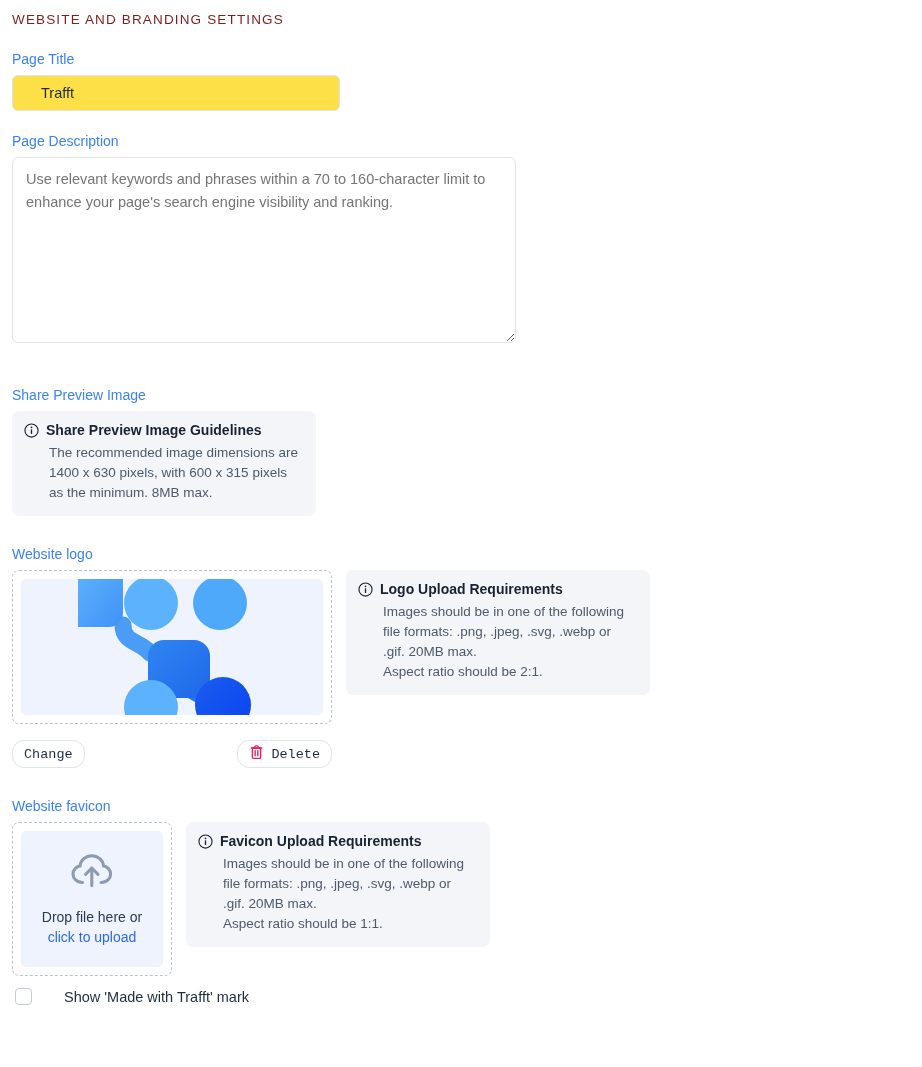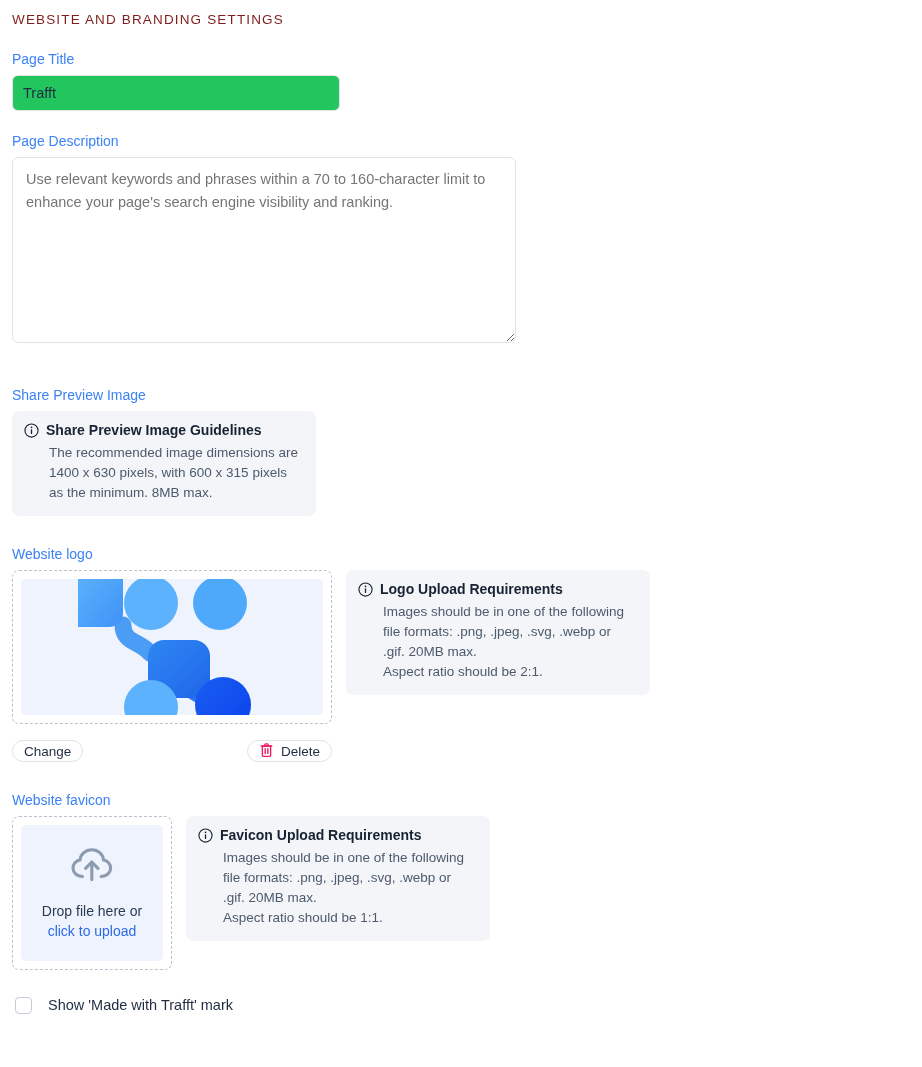--- a/index.html
+++ b/index.html
@@ -28,22 +28,22 @@
     color: #3b82f6;
     margin: 0 0 8px 0;
     font-weight: 400;
   }
 
   .text-input {
     width: 328px;
     height: 36px;
     border: 1px solid #dfe3eb;
     border-radius: 6px;
-    background: #22c55e;
-    padding: 0 10px;
+    background: #fde047;
+    padding: 0 28px;
     font-size: 14.5px;
     font-family: "Liberation Sans", sans-serif;
     color: #1f2d41;
     outline: none;
     display: block;
   }
 
   .field-block { margin-bottom: 22px; }
 
   .textarea-box {
@@ -129,35 +129,36 @@
     width: 320px;
     display: flex;
     justify-content: space-between;
     align-items: center;
     margin-top: 16px;
   }
   .btn {
     border: 1px solid #dfe3eb;
     background: #fff;
     border-radius: 12px;
-    height: 22px;
+    height: 28px;
     padding: 0 11px;
     font-size: 13.5px;
-    font-family: Liberation Sans, sans-serif;
+    font-family: Liberation Mono, monospace;
     color: #1f2d41;
     display: inline-flex;
     align-items: center;
     gap: 7px;
     cursor: pointer;
   }
 
   .checkbox-row {
     display: flex;
-    gap: 16px;
-    margin-top: 27px;
+    align-items: center;
+    gap: 32px;
+    margin-top: 12px;
   }
   .checkbox {
     width: 17px; height: 17px;
     border: 1px solid #c5ccd8;
     border-radius: 4px;
     background: #fff;
     flex: 0 0 auto;
     margin-left: 3px;
   }
   .checkbox-label { font-size: 14.5px; color: #1f2d41; }

